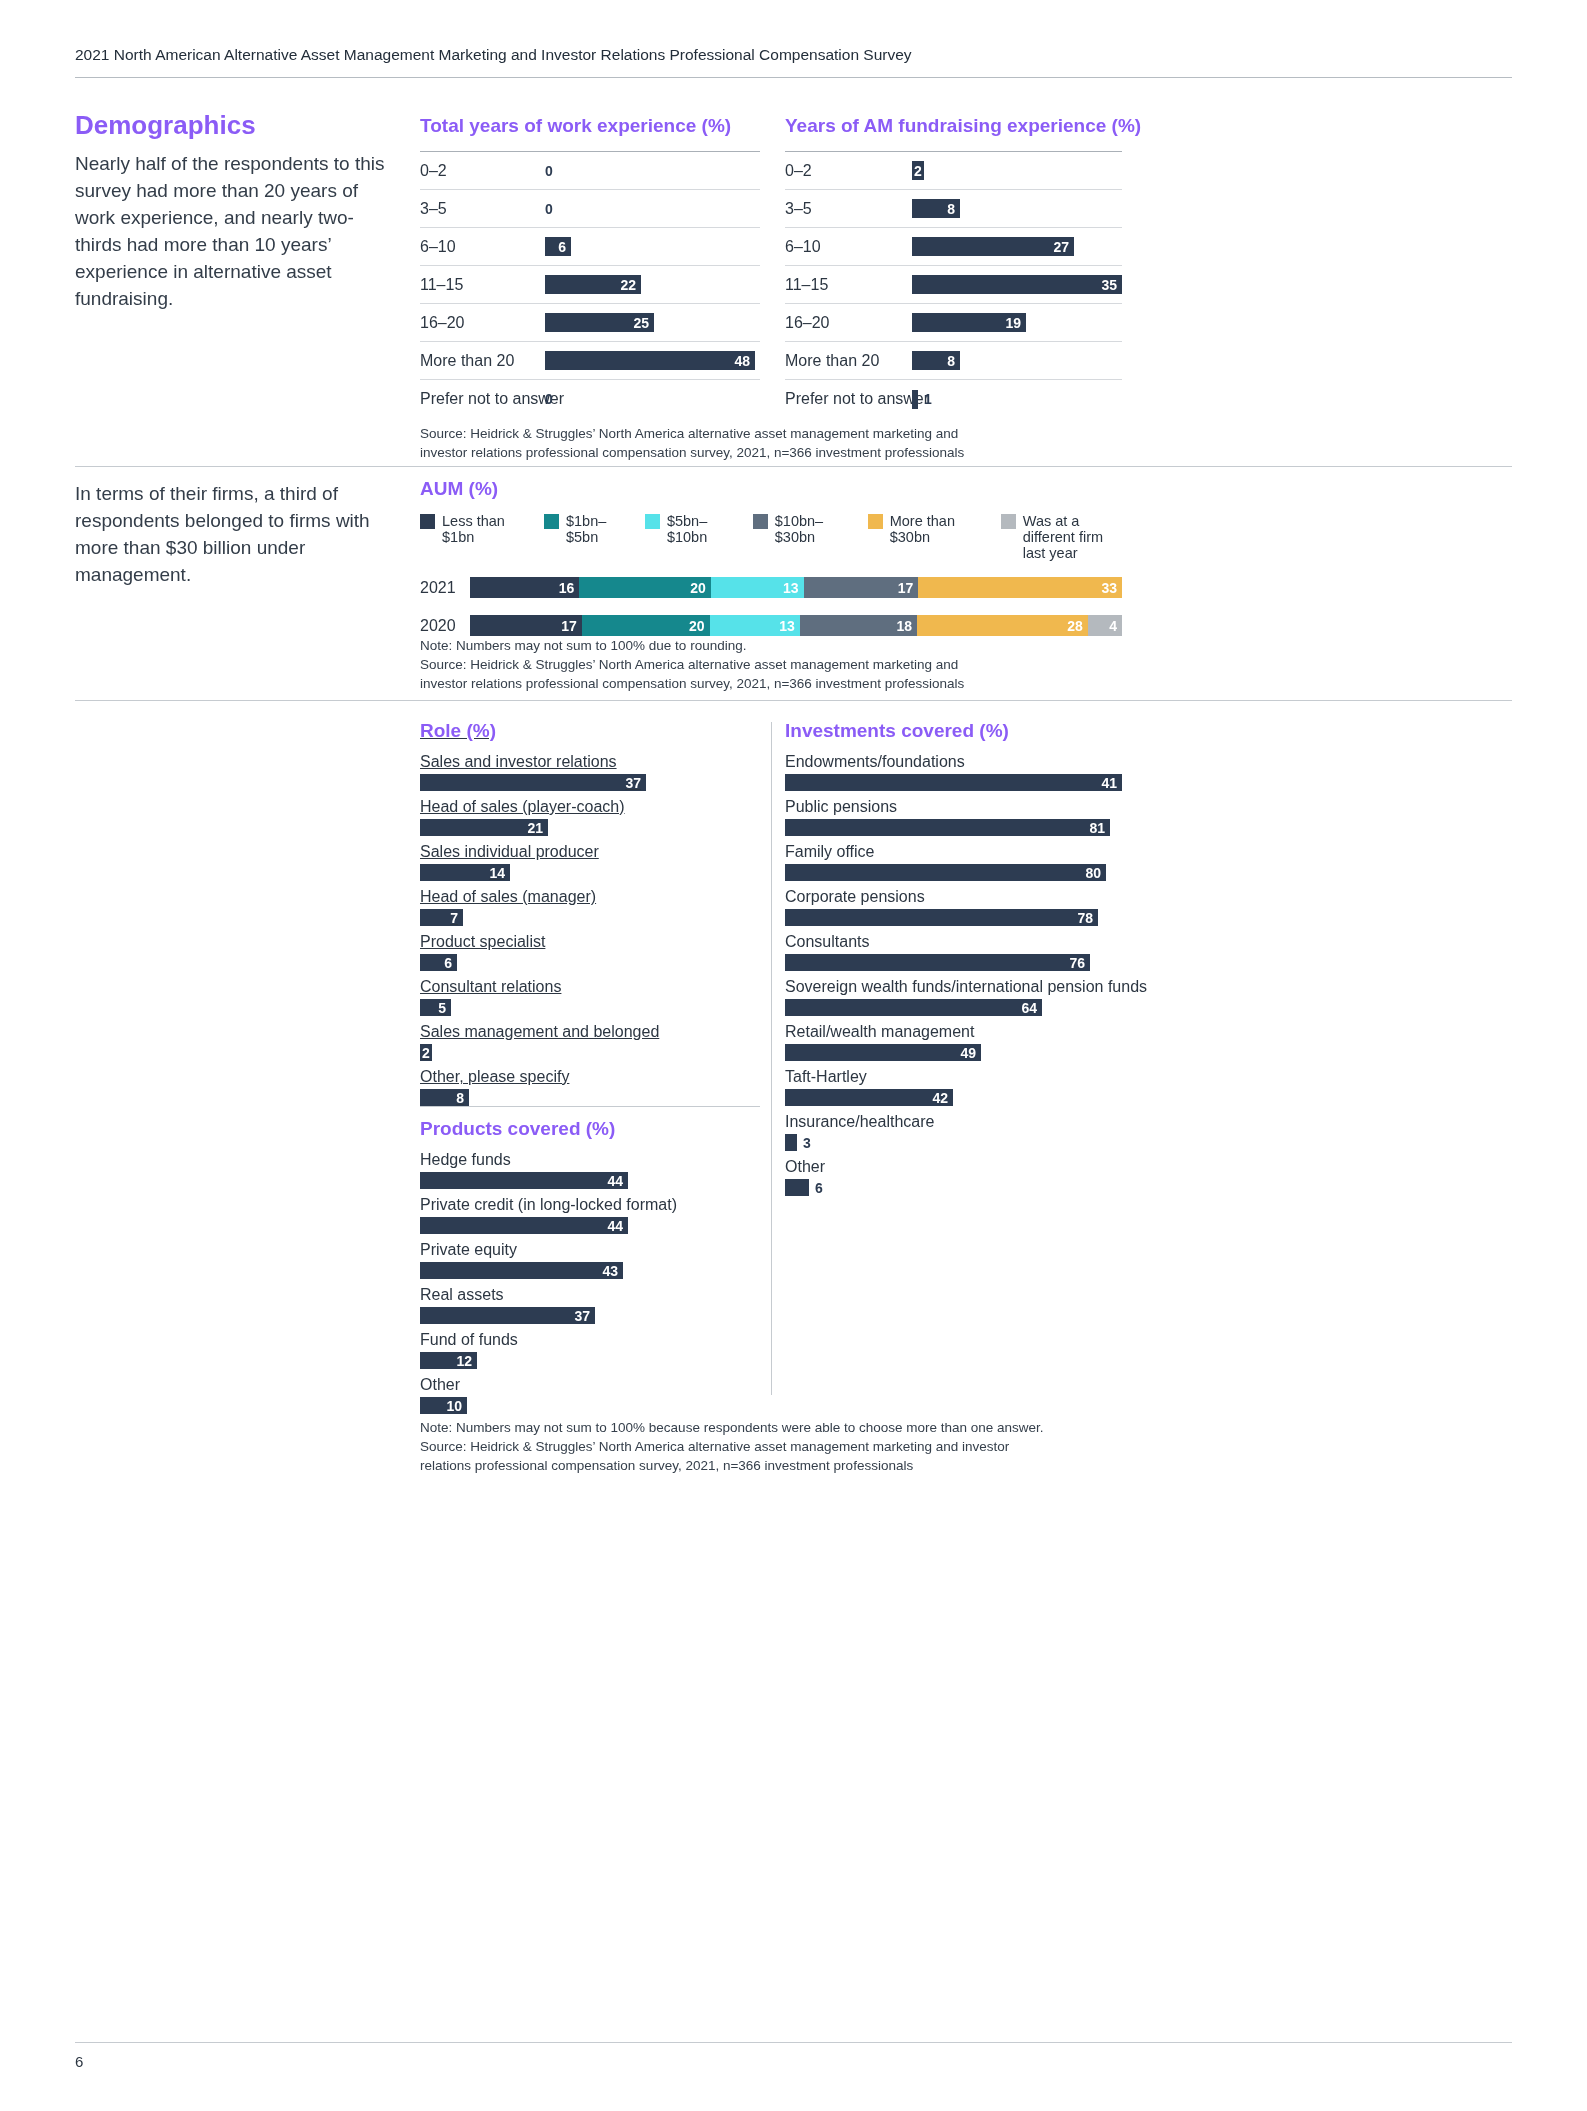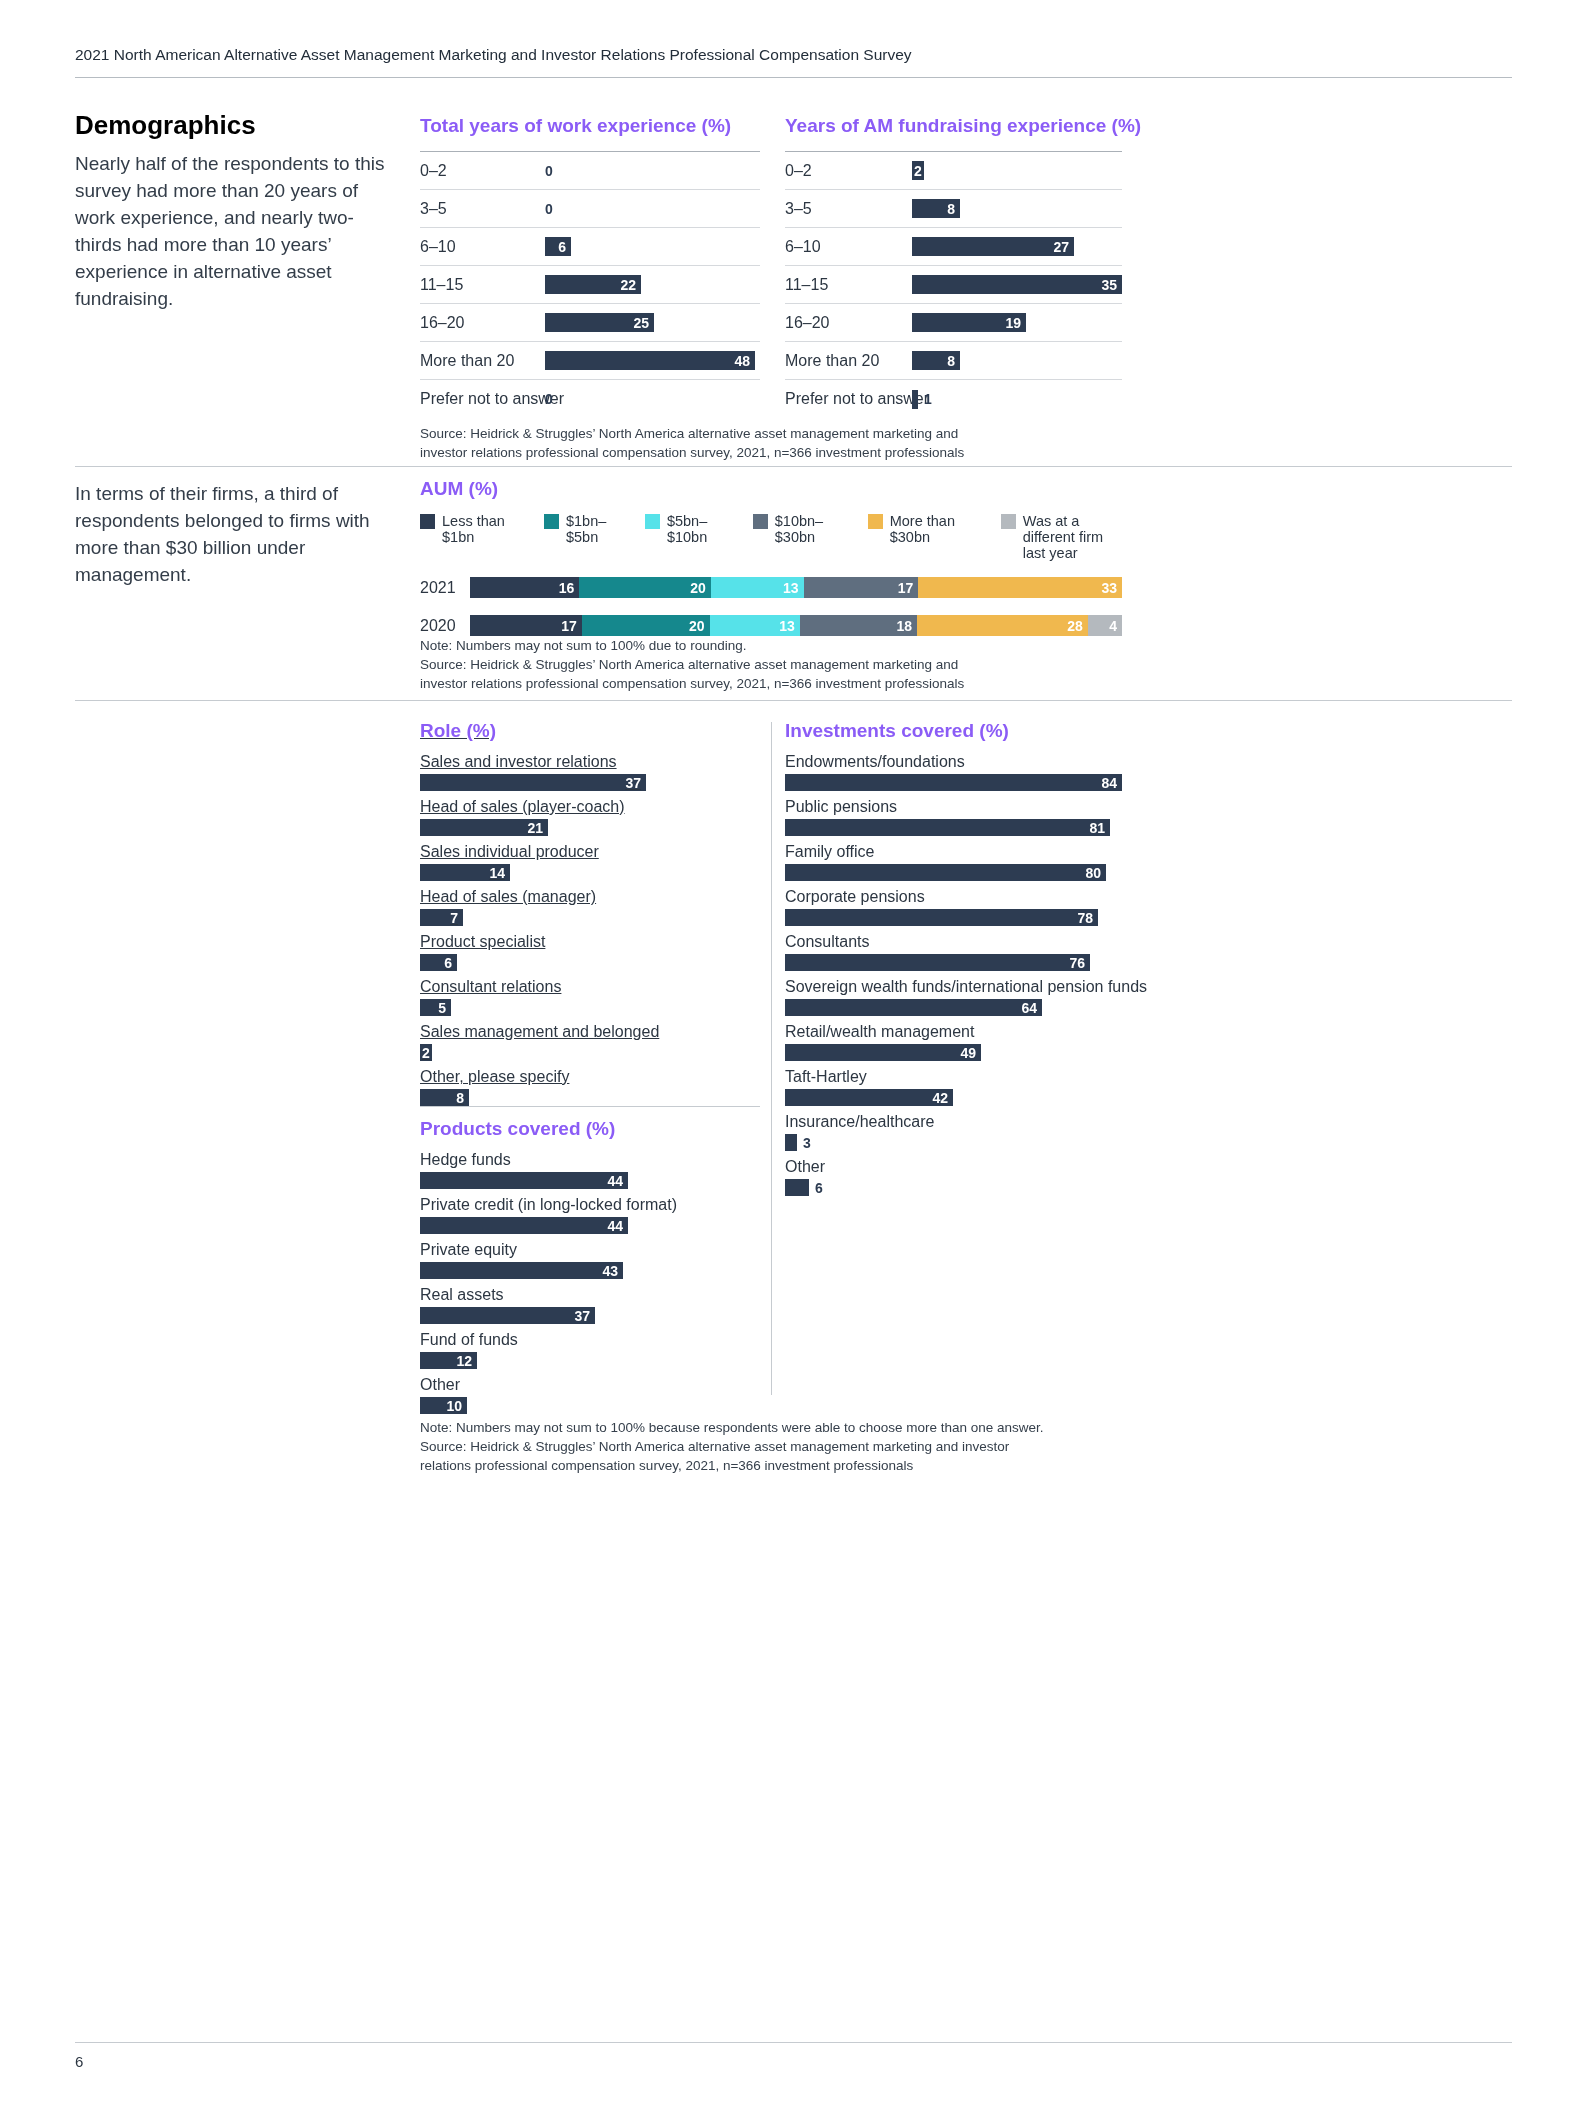--- a/index.html
+++ b/index.html
@@ -13,21 +13,21 @@
     color: #2c3642;
     overflow: hidden;
   }
   .doc-header {
     position: absolute; left: 75px; right: 75px; top: 46px;
     font-size: 15.5px; color: #232e3a;
     padding-bottom: 13px; border-bottom: 1px solid #b6bcc2;
   }
   .h1 {
     position: absolute; left: 75px; top: 110px; margin: 0;
-    font-size: 26px; font-weight: bold; color: #000000;
+    font-size: 26px; font-weight: bold; color: #8b5cf6;
   }
   .lead {
     position: absolute; left: 75px; width: 322px; margin: 0;
     font-size: 19px; line-height: 27px; color: #333d49;
   }
   .src, .note {
     font-size: 13.5px; line-height: 19px; color: #36404c; margin: 0;
   }
   .src-block { position: absolute; }
   .divider { position: absolute; left: 75px; right: 75px; border-top: 1px solid #c6cbd0; }
@@ -407,21 +407,21 @@
     </div>
 
   <div class="vdivider" style="left:771px; top:722px; height:673px;"></div>
 
   <div class="chart" style="left:785px; top:720px; width:338px;">
       <div class="c-title spaced">Investments covered (%)</div>
       <div class="lrow">
         <div class="llabel">Endowments/foundations</div>
         <div class="lbarwrap">
           <div class="bar" style="width: 337px;">
-            <span class="bval">84</span>
+            <span class="bval">41</span>
           </div>
         </div>
       </div>
       <div class="lrow">
         <div class="llabel">Public pensions</div>
         <div class="lbarwrap">
           <div class="bar" style="width: 325px;">
             <span class="bval">81</span>
           </div>
         </div>

